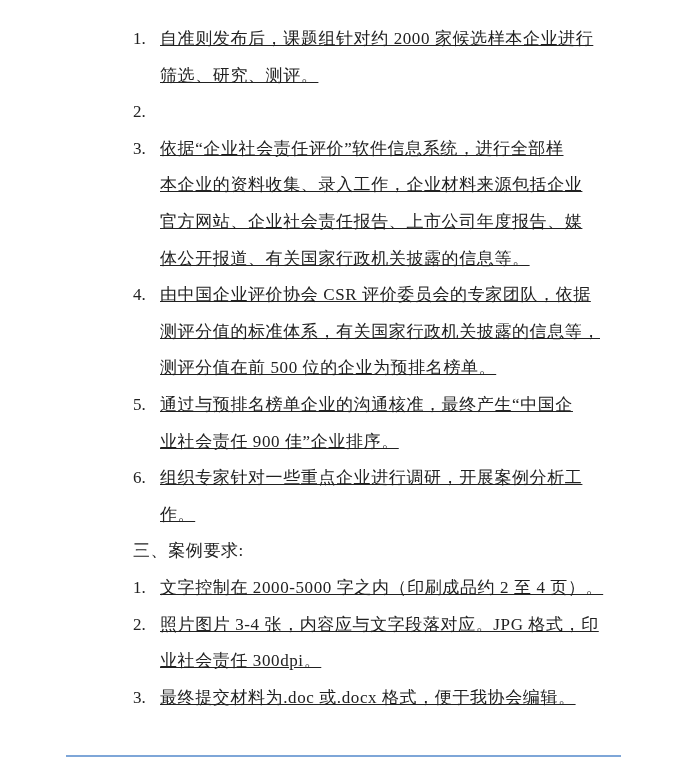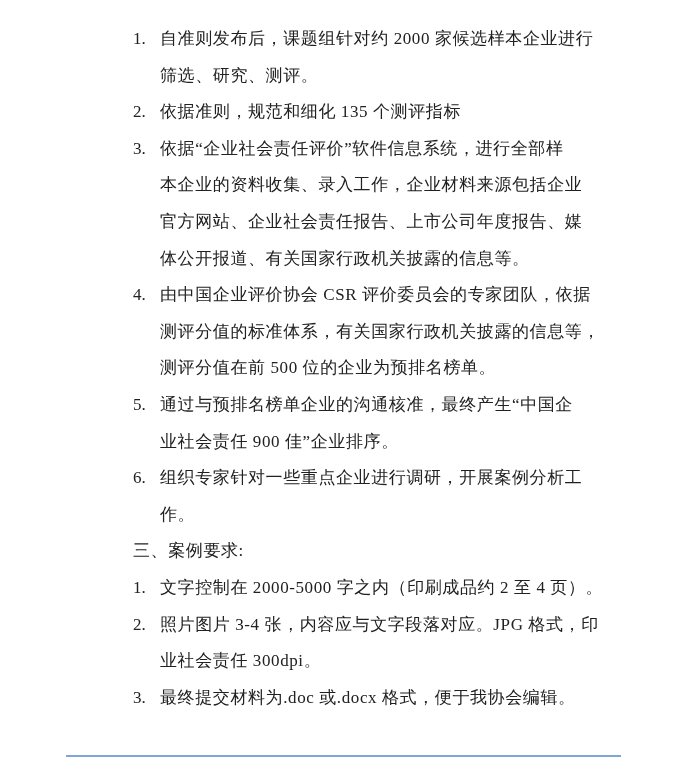--- a/index.html
+++ b/index.html
@@ -30,20 +30,21 @@
     line-height: 36.6px;
     white-space: nowrap;
   }
   .num {
     flex: 0 0 27px;
     width: 27px;
     letter-spacing: 0;
   }
   .txt {
     flex: 0 0 auto;
+    text-decoration: underline;
   }
   .heading {
     height: 36.6px;
     line-height: 36.6px;
     white-space: nowrap;
   }
   .divider {
     position: absolute;
     left: 66px;
     top: 755px;
@@ -65,21 +66,20 @@
       </div>
       <div class="line">
         <span class="num"></span>
         <span class="txt">筛选、研究、测评。</span>
       </div>
     </div>
 
     <div>
       <div class="line">
         <span class="num">2.</span>
-        <span class="txt">依据准则，规范和细化 135 个测评指标</span>
       </div>
     </div>
 
     <div>
       <div class="line">
         <span class="num">3.</span>
         <span class="txt">依据“企业社会责任评价”软件信息系统，进行全部样</span>
       </div>
       <div class="line">
         <span class="num"></span>

